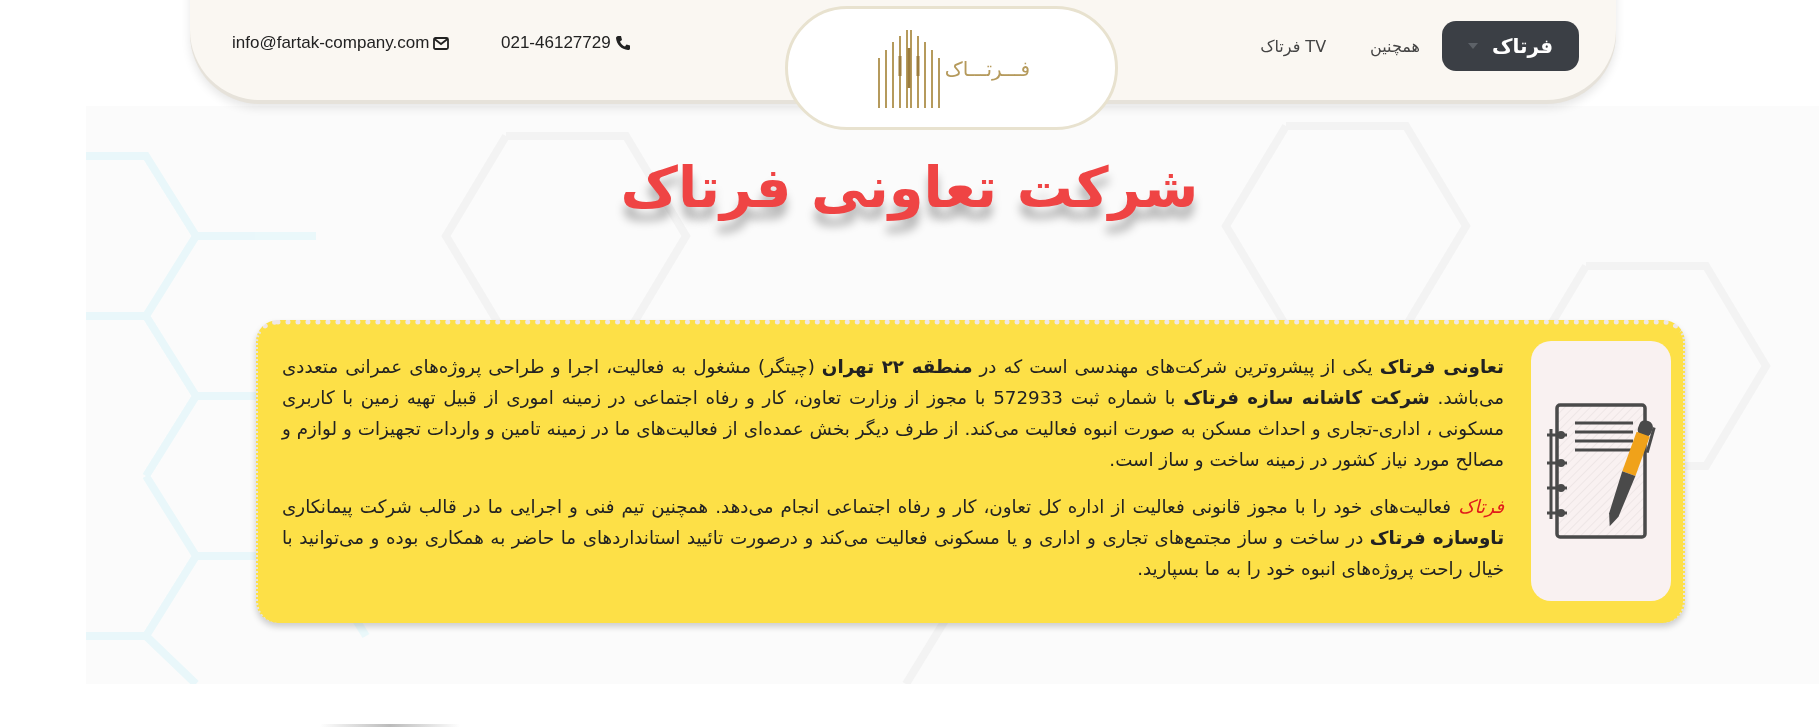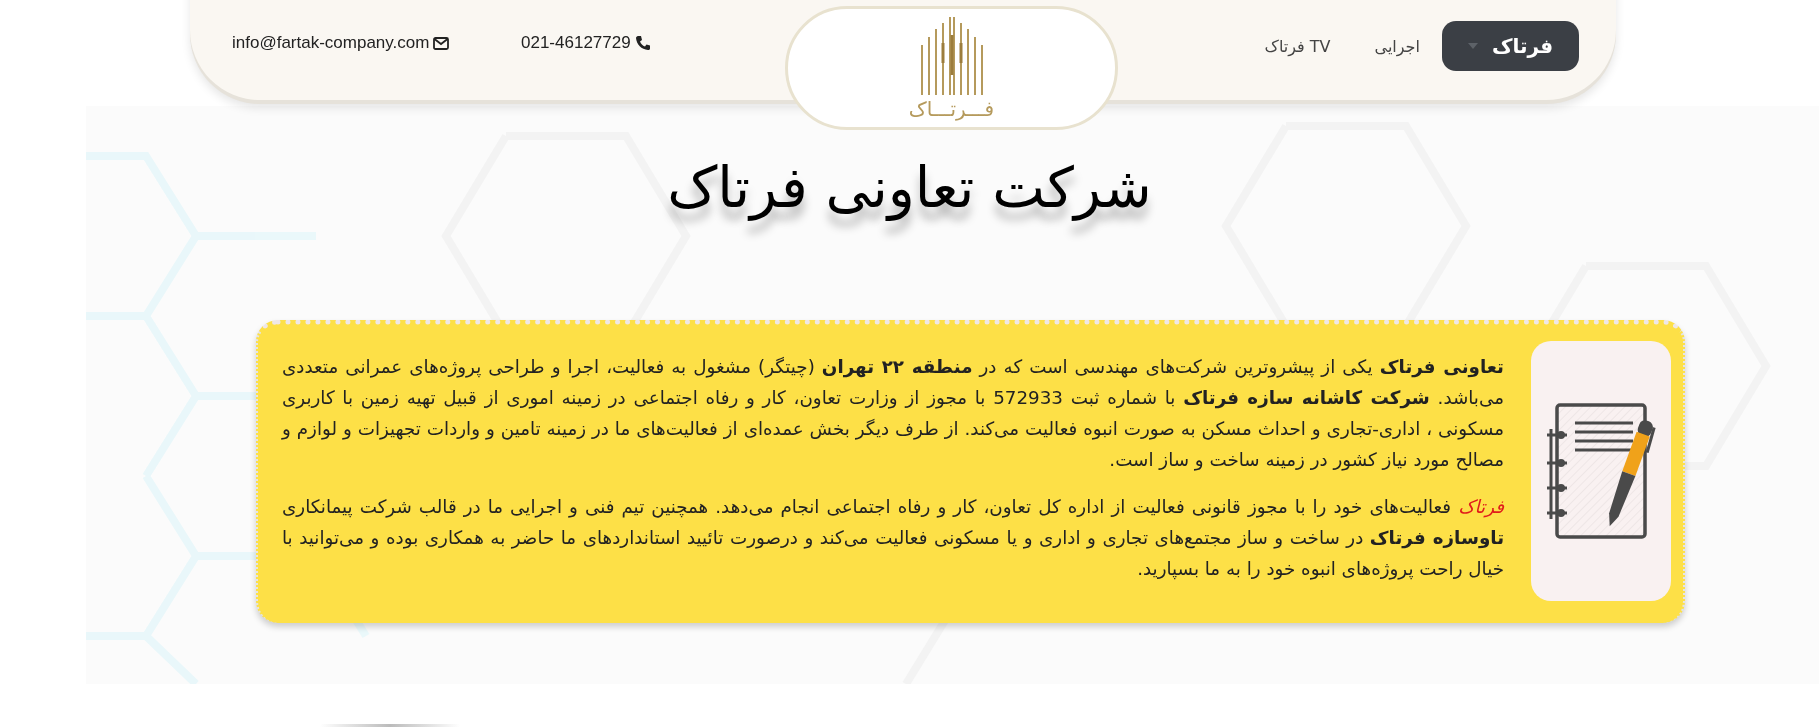--- a/index.html
+++ b/index.html
@@ -17,43 +17,43 @@
   .header {
     position: absolute; left: 190px; top: -40px; width: 1426px; height: 140px;
     background: #faf7f2; border-radius: 0 0 70px 70px;
     box-shadow: 0 4px 0 #e6e2da, 0 8px 10px rgba(0,0,0,0.10);
   }
   .contact {
     position: absolute; top: 33px; display: flex; align-items: center; gap: 2px;
     font-family: "Liberation Sans", sans-serif; font-size: 17px; color: #222;
   }
   .contact.email { left: 232px; }
-  .contact.phone { left: 521px; }
+  .contact.phone { left: 501px; }
   .contact .ic { width: 20px; height: 20px; display: inline-flex; align-items: center; justify-content: center; }
 
   .logo-pill {
     position: absolute; left: 785px; top: 6px; width: 333px; height: 124px;
     background: #ffffff; border: 3px solid #e8e2cf; border-radius: 62px;
-    display: flex; flex-direction: column; align-items: center; justify-content: center;
+    display: flex; flex-direction: row; align-items: center; justify-content: center;
   }
   .logo-text { font-family: "DejaVu Sans", sans-serif; color: #b59a5c; font-size: 20px; margin-top: 2px; letter-spacing: 3px; }
 
   .nav { position: absolute; top: 21px; right: 240px; display: flex; flex-direction: row-reverse; align-items: center; gap: 0; }
   .nav-btn-active {
     background: #3b3f45; color: #fff; height: 50px; border-radius: 14px; padding: 0 26px 0 26px;
     display: flex; flex-direction: row-reverse; align-items: center; gap: 14px;
     font-size: 20px; font-weight: bold;
   }
   .nav-btn-active .caret { width: 0; height: 0; border-left: 5px solid transparent; border-right: 5px solid transparent; border-top: 6px solid #5d6268; }
   .nav-link { font-size: 16px; color: #444; padding: 0 22px; }
 
   
   .page-title {
     position: absolute; left: 0; width: 1819px; top: 155px; text-align: center;
-    font-size: 56px; font-weight: normal; color: #000000;
+    font-size: 56px; font-weight: bold; color: #ef4444;
     text-shadow: 0 12px 10px rgba(0,0,0,0.28);
     direction: rtl;
   }
 
   
   .card {
     position: absolute; left: 256px; top: 320px; width: 1429px; height: 303px;
     background: #fde047; border-radius: 22px;
     box-shadow: 0 4px 6px rgba(0,0,0,0.18);
     border-top: 5px dotted #efe7e7;
@@ -139,21 +139,21 @@
     </g>
   </svg>
   <div class="logo-text">فـــرتـــاک</div>
 </div>
 
 <nav class="nav">
   <div class="nav-btn-active">
     <span>فرتاک</span>
     <span class="caret"></span>
   </div>
-  <div class="nav-link">اجرایی</div>
+  <div class="nav-link">همچنین</div>
   <div class="nav-link">فرتاک TV</div>
 </nav>
 
 <h1 class="page-title">شرکت تعاونی فرتاک</h1>
 
 <div class="card">
   <div class="card-icon-box">
     <svg width="112" height="140" viewBox="0 0 112 140">
       <defs>
         <pattern id="hatch" width="6" height="6" patternUnits="userSpaceOnUse" patternTransform="rotate(45)">

